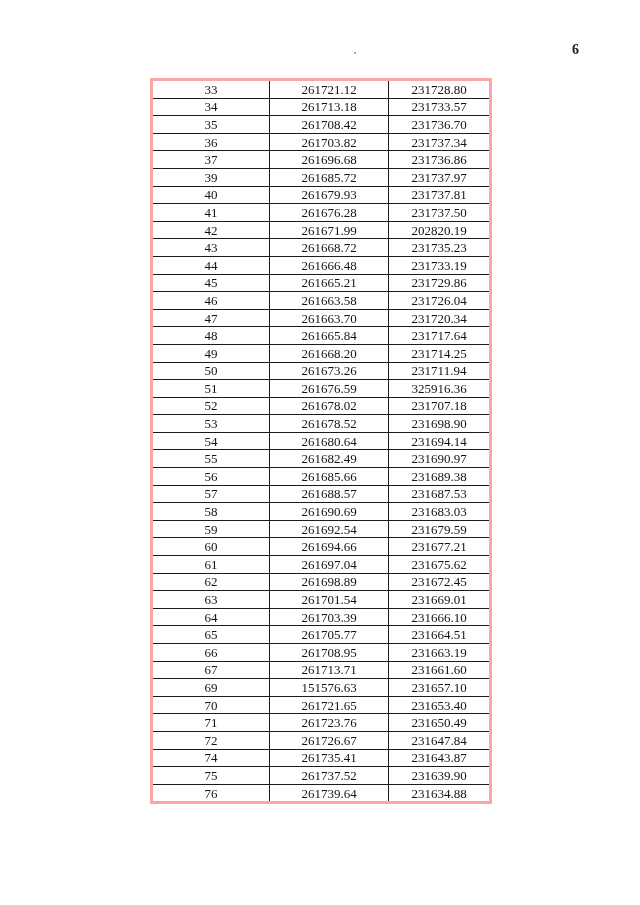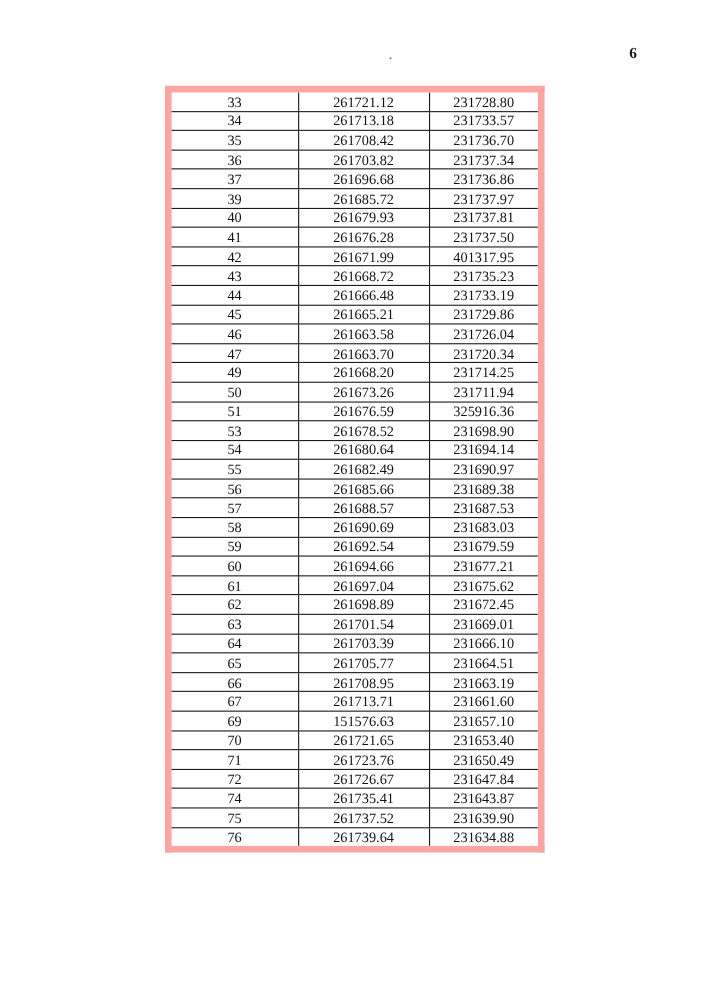--- a/index.html
+++ b/index.html
@@ -33,21 +33,21 @@
     background: #8a8a8a;
     border-radius: 50%;
   }
   table.data-table {
     position: absolute;
     top: 78px;
     left: 150px;
     width: 339px;
     border-collapse: collapse;
     table-layout: fixed;
-    border: 6px solid #fca5a5;
+    border: 3px solid #fca5a5;
   }
   table.data-table td {
     border: 1.5px solid #1b1b1b;
     height: 16.6px;
     padding: 0;
     font-size: 13px;
     line-height: 1;
     text-align: center;
     vertical-align: middle;
     color: #131313;
@@ -110,21 +110,21 @@
           <td>231737.81</td>
         </tr>
         <tr>
           <td>41</td>
           <td>261676.28</td>
           <td>231737.50</td>
         </tr>
         <tr>
           <td>42</td>
           <td>261671.99</td>
-          <td>401317.95</td>
+          <td>202820.19</td>
         </tr>
         <tr>
           <td>43</td>
           <td>261668.72</td>
           <td>231735.23</td>
         </tr>
         <tr>
           <td>44</td>
           <td>261666.48</td>
           <td>231733.19</td>
@@ -138,35 +138,45 @@
           <td>46</td>
           <td>261663.58</td>
           <td>231726.04</td>
         </tr>
         <tr>
           <td>47</td>
           <td>261663.70</td>
           <td>231720.34</td>
         </tr>
         <tr>
+          <td>48</td>
+          <td>261665.84</td>
+          <td>231717.64</td>
+        </tr>
+        <tr>
           <td>49</td>
           <td>261668.20</td>
           <td>231714.25</td>
         </tr>
         <tr>
           <td>50</td>
           <td>261673.26</td>
           <td>231711.94</td>
         </tr>
         <tr>
           <td>51</td>
           <td>261676.59</td>
           <td>325916.36</td>
         </tr>
         <tr>
+          <td>52</td>
+          <td>261678.02</td>
+          <td>231707.18</td>
+        </tr>
+        <tr>
           <td>53</td>
           <td>261678.52</td>
           <td>231698.90</td>
         </tr>
         <tr>
           <td>54</td>
           <td>261680.64</td>
           <td>231694.14</td>
         </tr>
         <tr>

